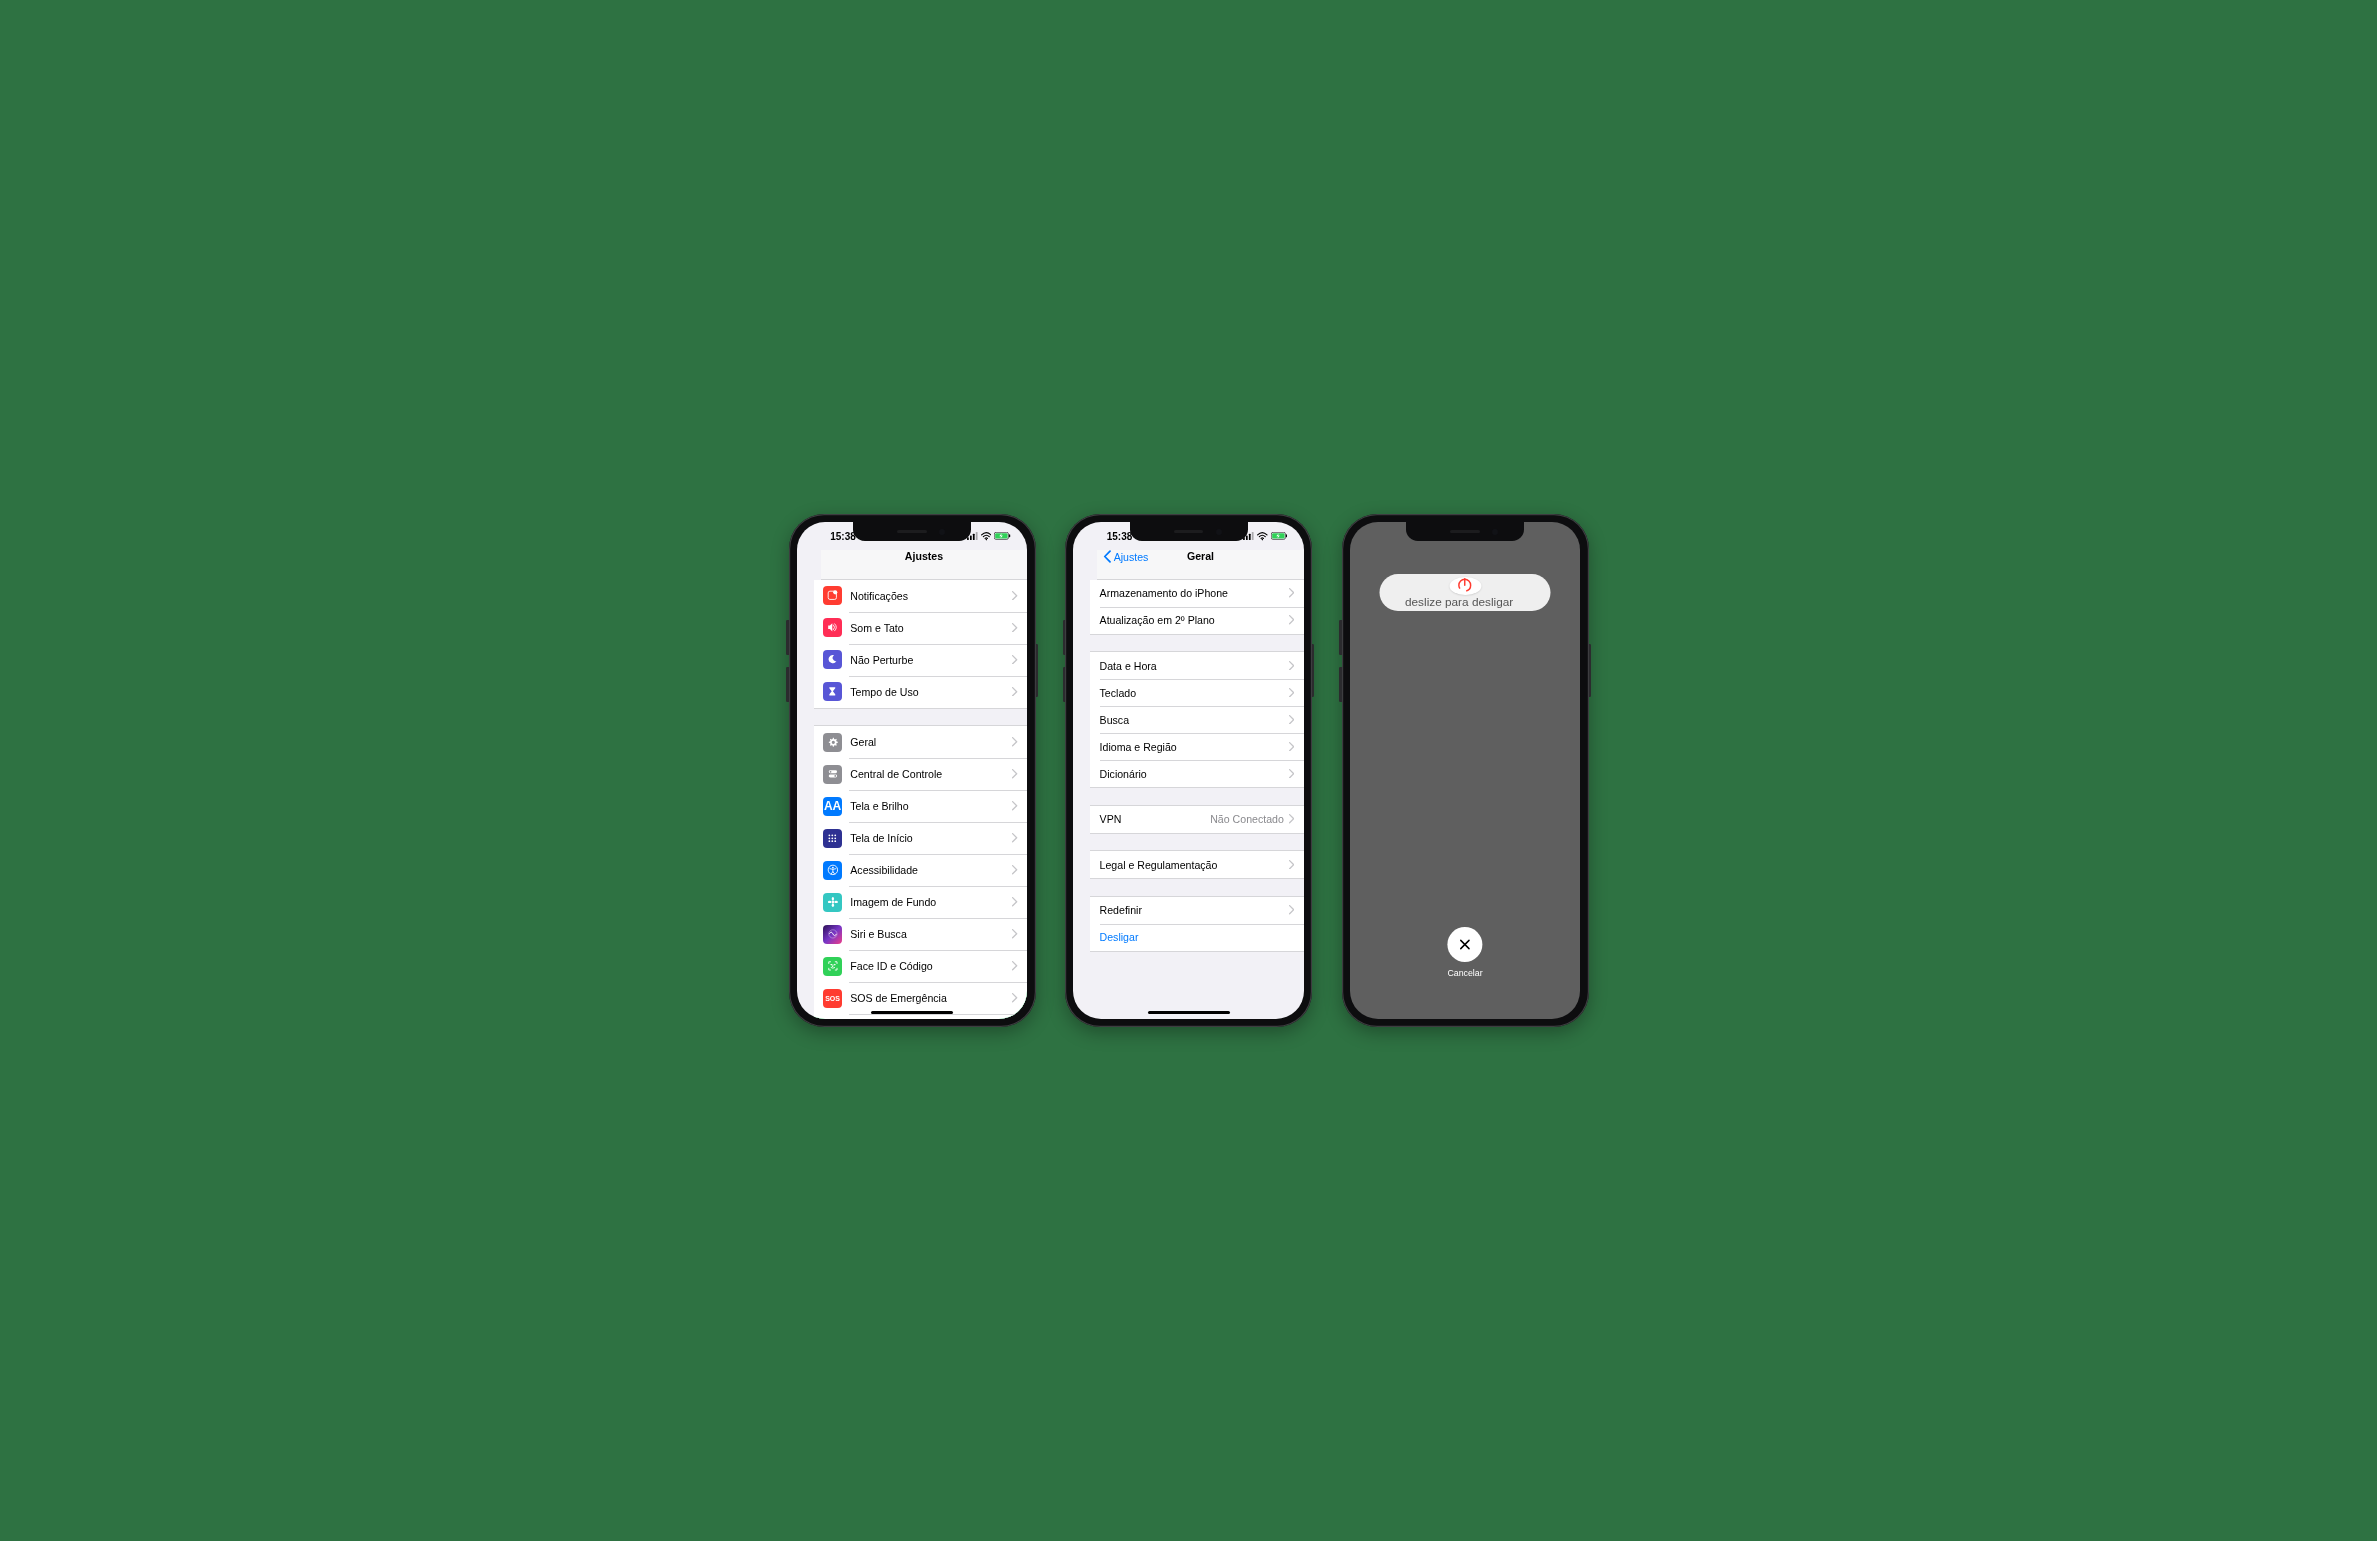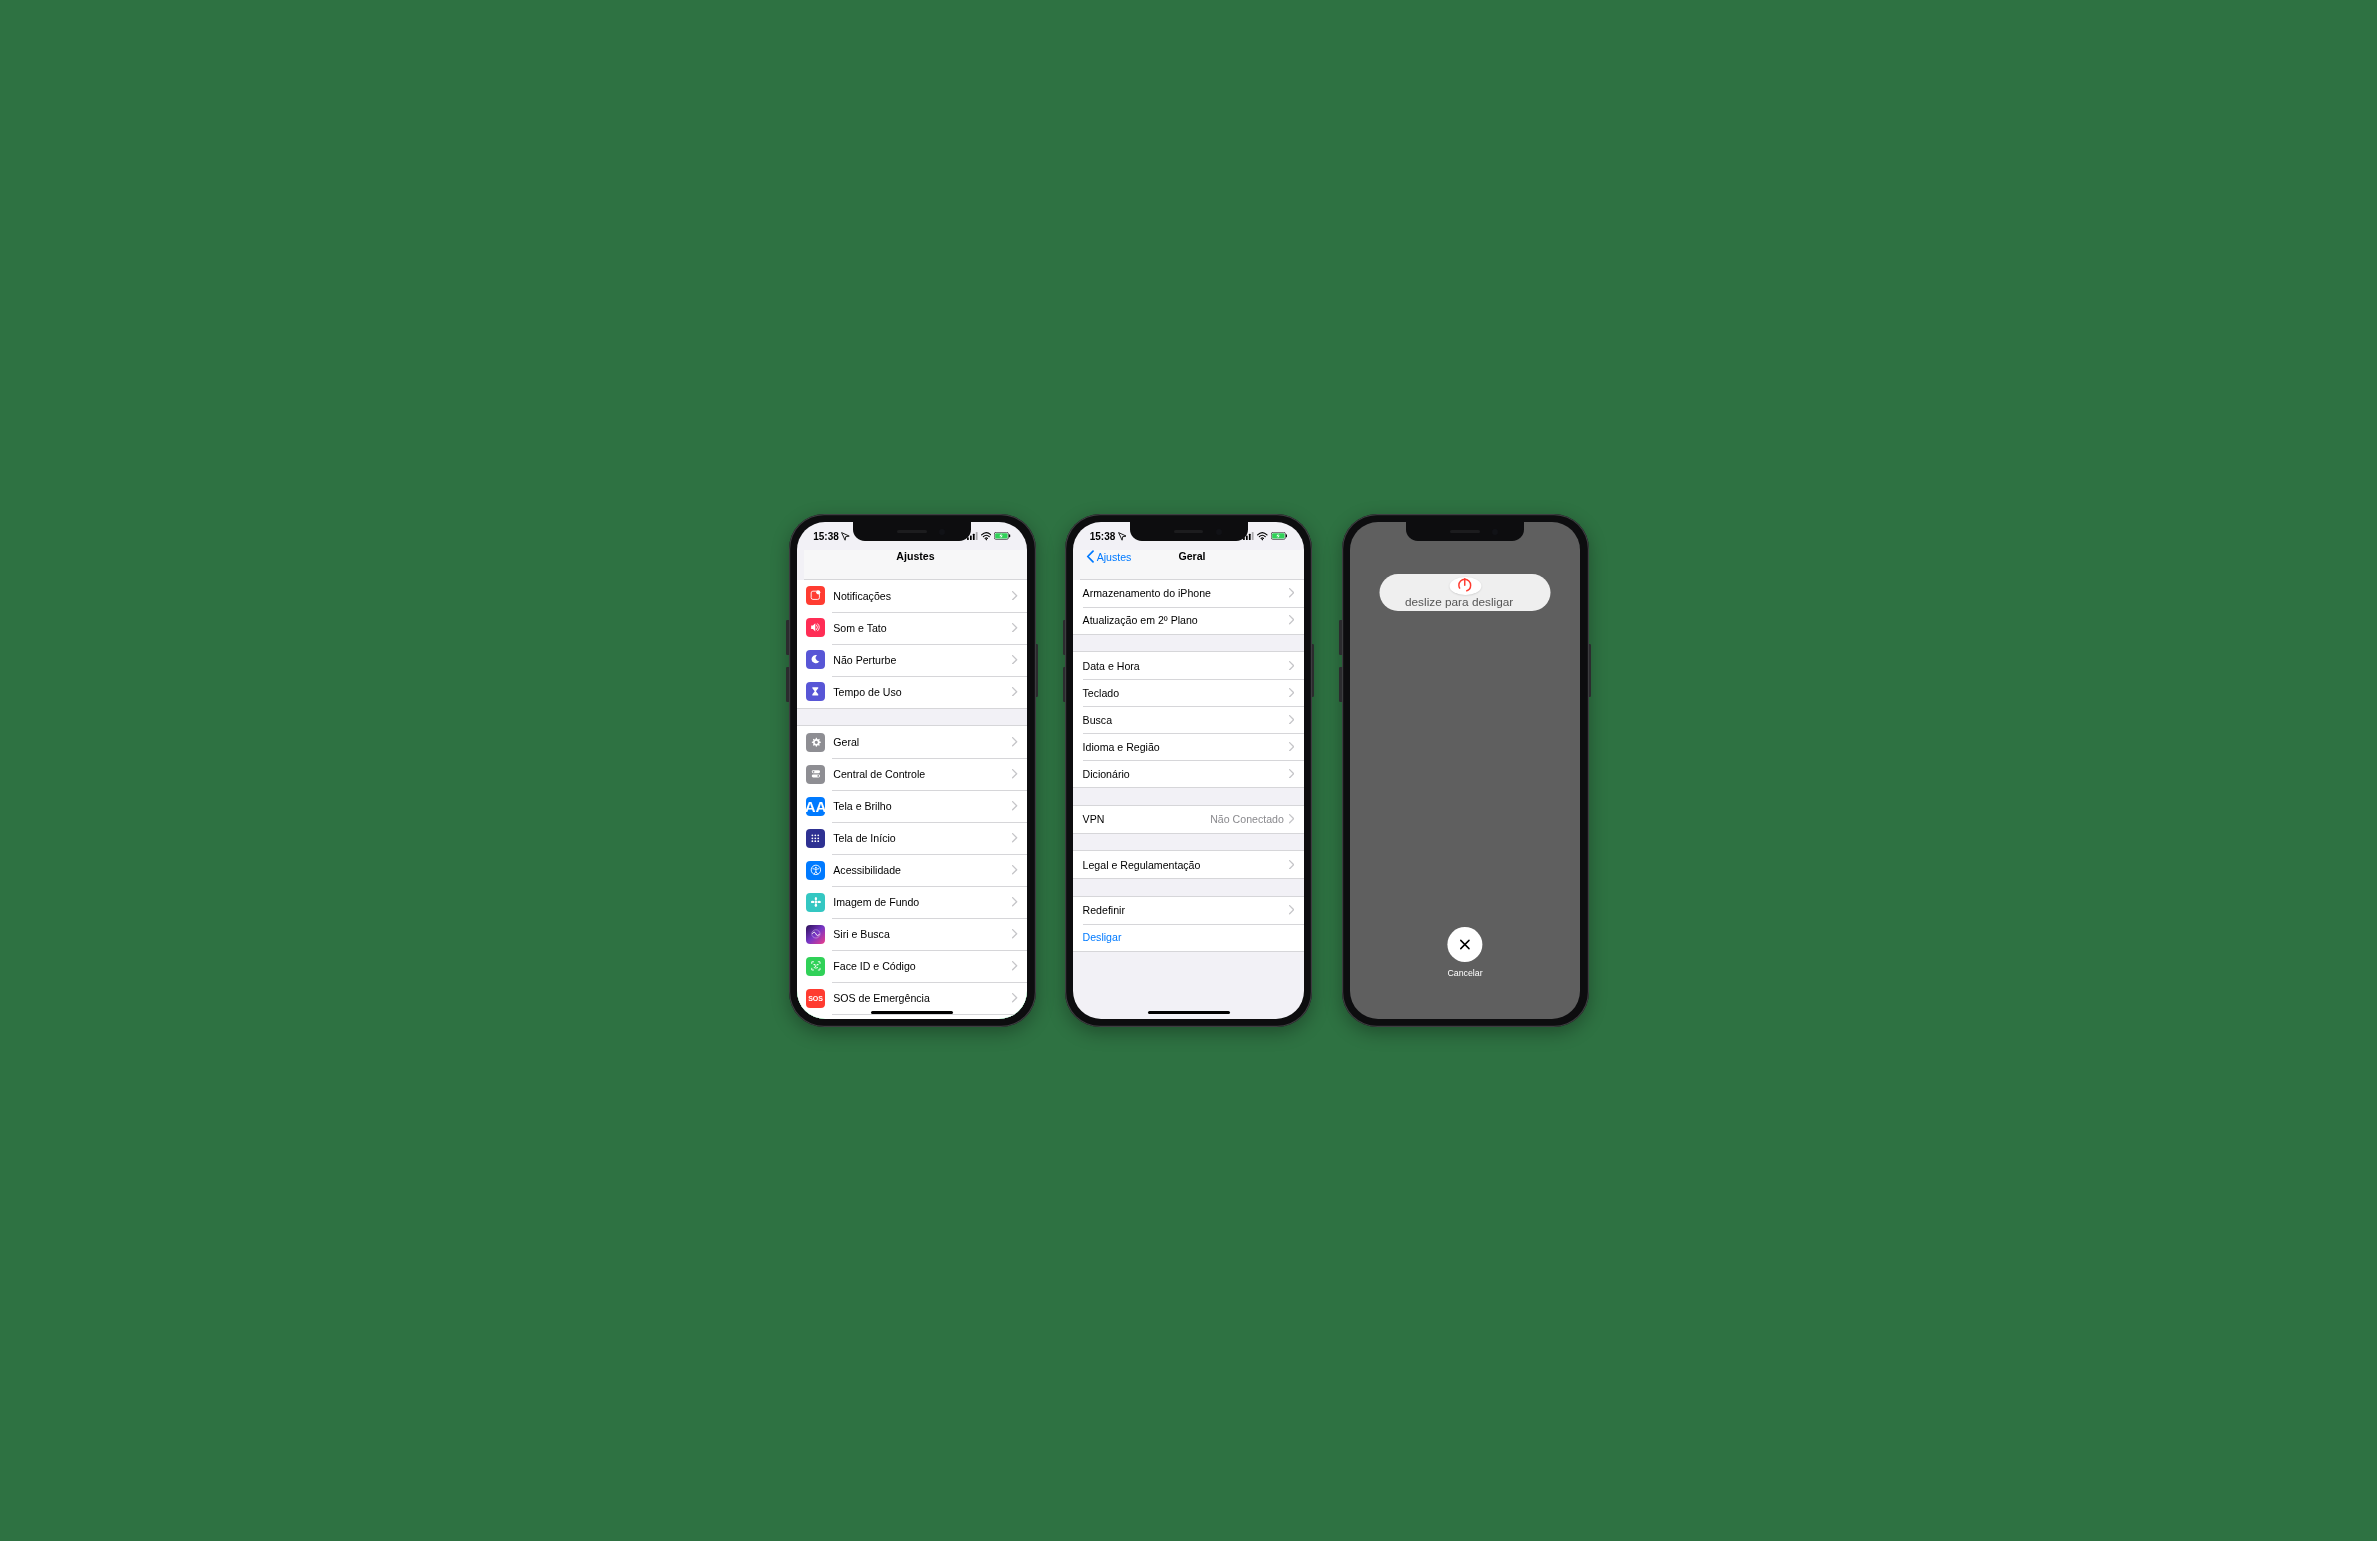--- a/index.html
+++ b/index.html
@@ -41,20 +41,21 @@
     background: #2b2b2e;
     border-radius: 0 1.2px 1.2px 0;
   }
   .screen {
     width: 100%;
     height: 100%;
     background: #f2f1f6;
     border-radius: 28px;
     overflow: hidden;
     position: relative;
+    padding-left: 17px;
   }
   .screen.dark { background: #5f5f5f; }
   .notch {
     position: absolute;
     top: 0;
     left: 50%;
     transform: translateX(-50%);
     width: 118px;
     height: 19px;
     background: #0d0d0f;
@@ -364,21 +365,21 @@
             </div>
           <span class="label">Central de Controle</span>
           <span class="chev">
               <svg viewBox="0 0 10 16">
                 <use href="#chevron"></use>
               </svg>
             </span>
         </div>
         <div class="row">
           <div class="icon ic-display">
-              <span style="font-size:15px;font-weight:700;">AA</span>
+              <span style="font-size:12px;font-weight:700;">AA</span>
             </div>
           <span class="label">Tela e Brilho</span>
           <span class="chev">
               <svg viewBox="0 0 10 16">
                 <use href="#chevron"></use>
               </svg>
             </span>
         </div>
         <div class="row">
           <div class="icon ic-home">

